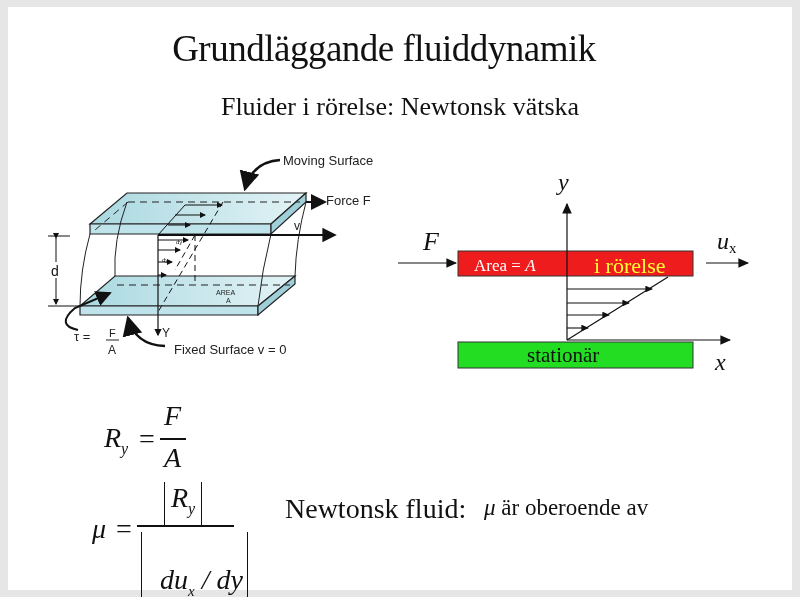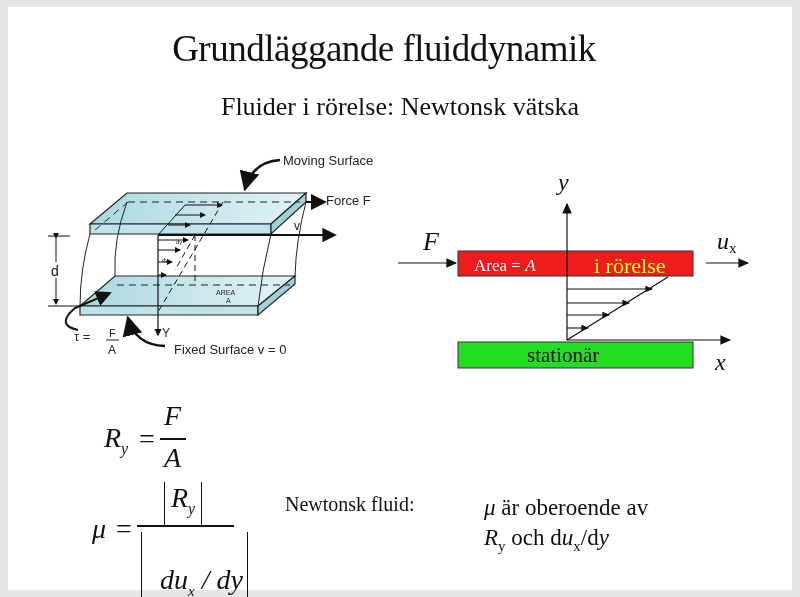--- a/index.html
+++ b/index.html
@@ -4,21 +4,21 @@
 <style>
   html,body{margin:0;padding:0;}
   body{width:800px;height:597px;background:#e6e6e6;position:relative;overflow:hidden;font-family:"Liberation Serif","DejaVu Serif",serif;}
   .slide{position:absolute;left:8px;top:7px;width:784px;height:583px;background:#ffffff;}
   .title{position:absolute;left:0;width:768px;top:27px;text-align:center;font-size:37px;color:#111;letter-spacing:-0.5px;}
   .subtitle{position:absolute;left:0;width:800px;top:92px;text-align:center;font-size:26px;color:#111;}
   svg text{font-family:"Liberation Serif","DejaVu Serif",serif;}
   .sans{font-family:"Liberation Sans","DejaVu Sans",sans-serif;}
   .abs{position:absolute;}
   .eq{font-size:28px;font-style:italic;color:#111;}
-  .newt{position:absolute;left:285px;top:493px;font-size:20px;color:#111;}
+  .newt{position:absolute;left:285px;top:493px;font-size:28px;color:#111;}
   .mu-text{position:absolute;left:484px;top:493px;font-size:23px;font-weight:normal;color:#111;line-height:30px;}
 </style>
 </head>
 <body>
 
 <div class="slide"></div>
 
 <div class="title">Grundläggande fluiddynamik</div>
 <div class="subtitle">Fluider i rörelse: Newtonsk vätska</div>
 
@@ -145,14 +145,13 @@
   <span>R</span><sub style="font-size:16px;">y</sub>
 </div>
 <div class="abs" style="left:137px;top:525px;width:97px;height:1.5px;background:#111;"></div>
 <div class="abs eq" style="left:141px;top:532px;border-left:1.5px solid #111;border-right:1.5px solid #111;padding:0 4px;line-height:32px;white-space:pre;">
   <span>du</span><sub style="font-size:15px;">x</sub><span> / dy</span>
 </div>
 
 <div class="newt">Newtonsk fluid:</div>
 <div class="mu-text">
   <div><i>μ</i><span> är oberoende av</span></div>
-  <div><i>R</i><sub style="font-size:15px;">y</sub><span> och d</span><i>u</i><sub style="font-size:15px;">x</sub><span>/d</span><i>y</i></div>
 </div>
 
 </body></html>

